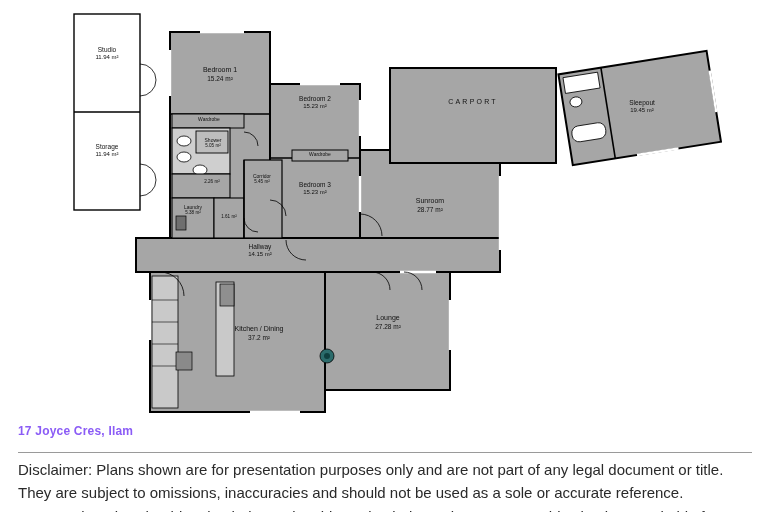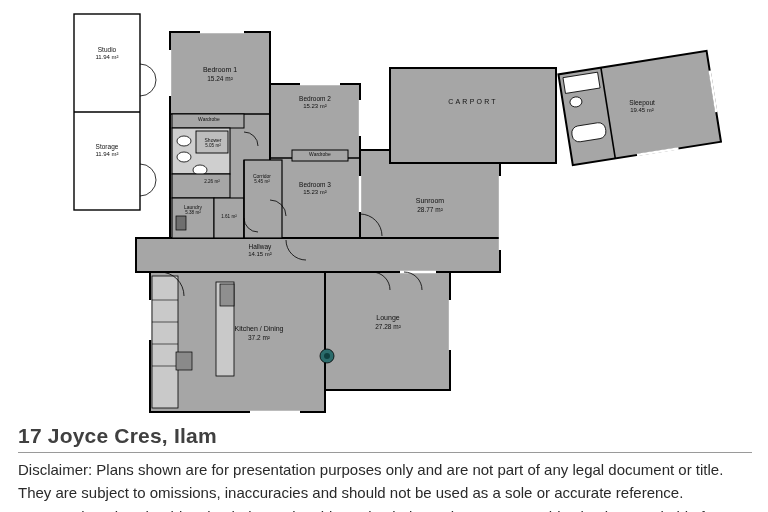--- a/index.html
+++ b/index.html
@@ -45,23 +45,23 @@
   .room-label.tiny .ar { font-size: 4.6px; }
   .room-label.carport .nm {
     font-size: 7px;
     letter-spacing: 2.2px;
   }
 
   #title {
     position: absolute;
     left: 18px;
     top: 424px;
-    font-size: 21px;
+    font-size: 12px;
     font-weight: bold;
-    color: #404040;
+    color: #8b5cf6;
     letter-spacing: 0.2px;
   }
   #divider {
     position: absolute;
     left: 18px;
     top: 452px;
     width: 734px;
     height: 1px;
     background: #9a9a9a;
   }

